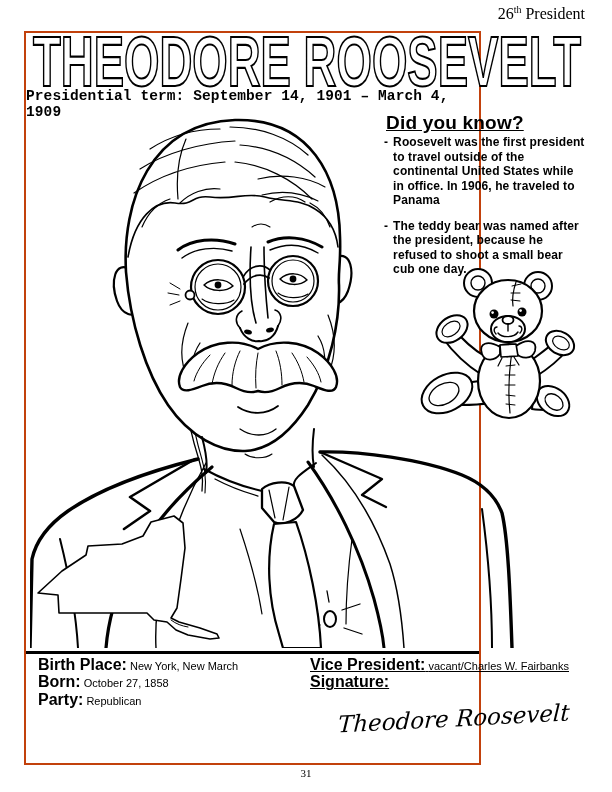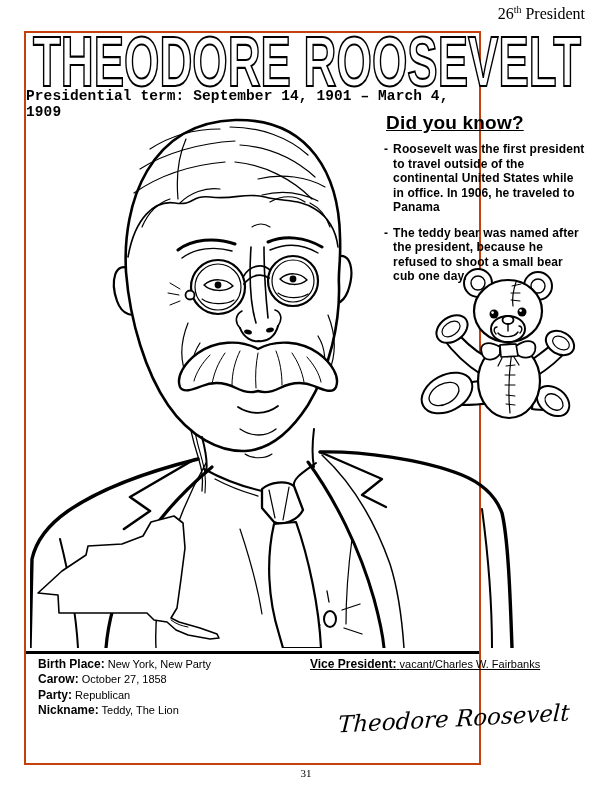--- a/index.html
+++ b/index.html
@@ -23,35 +23,35 @@
   }
   .subtitle{
     position:absolute;top:55px;left:0;width:100%;
     font-weight:bold;font-size:14.5px;letter-spacing:.1px;font-family:Liberation Mono, monospace;
   }
   .artwork{position:absolute;left:4px;top:74px;width:554px;height:541px;}
   .artwork svg{display:block;}
   .dyk{position:absolute;left:358px;top:79px;width:202px;}
   .dyk-heading{
     font-size:19px;font-weight:bold;text-decoration:underline;
-    margin:0 0 8px 2px;letter-spacing:.2px;
+    margin:0 0 1px 2px;letter-spacing:.2px;
   }
   .dyk-item{
     display:flex;font-size:12px;font-weight:bold;line-height:14.5px;
     margin-bottom:11px;letter-spacing:.1px;
   }
   .dyk-dash{flex:0 0 auto;margin-right:5px;}
   .info{
     position:absolute;left:0;top:618px;width:100%;height:112px;
     border-top:3px solid #000;box-sizing:border-box;
   }
   .info-col-left{position:absolute;left:12px;top:3px;}
   .info-col-right{position:absolute;left:284px;top:3px;text-decoration:underline;}
   .info-row{font-size:11px;line-height:15.4px;white-space:nowrap;}
-  .info-label{font-weight:bold;font-size:12px;}
+  .info-label{font-weight:bold;font-size:16px;}
   .info-value{font-size:11px;}
   .signature{
     position:absolute;left:312px;top:672px;width:250px;
     font-family:"DejaVu Serif",serif;font-style:italic;font-size:23px;
     transform:rotate(-3deg) skewX(-6deg);white-space:nowrap;
   }
   .page-number{
     position:absolute;top:767px;left:0;width:100%;text-align:center;
     font-family:"Liberation Serif",serif;font-size:11px;
   }
@@ -206,27 +206,27 @@
       <span class="dyk-text">Roosevelt was the first president to travel outside of the continental United States while in office. In 1906, he traveled to Panama</span>
     </div>
     <div class="dyk-item">
       <span class="dyk-dash">-</span>
       <span class="dyk-text">The teddy bear was named after the president, because he refused to shoot a small bear cub one day.</span>
     </div>
   </div>
 
   <div class="info">
     <div class="info-col-left">
-      <div class="info-row"><span class="info-label">Birth Place:</span> <span class="info-value">New York, New Party</span></div>
-      <div class="info-row"><span class="info-label">Carow:</span> <span class="info-value">October 27, 1858</span></div>
+      <div class="info-row"><span class="info-label">Birth Place:</span> <span class="info-value">New York, New March</span></div>
+      <div class="info-row"><span class="info-label">Born:</span> <span class="info-value">October 27, 1858</span></div>
       <div class="info-row"><span class="info-label">Party:</span> <span class="info-value">Republican</span></div>
-      <div class="info-row"><span class="info-label">Nickname:</span> <span class="info-value">Teddy, The Lion</span></div>
     </div>
     <div class="info-col-right">
       <div class="info-row"><span class="info-label">Vice President:</span> <span class="info-value">vacant/Charles W. Fairbanks</span></div>
+      <div class="info-row"><span class="info-label">Signature:</span> <span class="info-value"></span></div>
     </div>
   </div>
 
   <div class="signature">Theodore Roosevelt</div>
 
 </div>
 
 <div class="page-number">31</div>
 
 </body></html>

